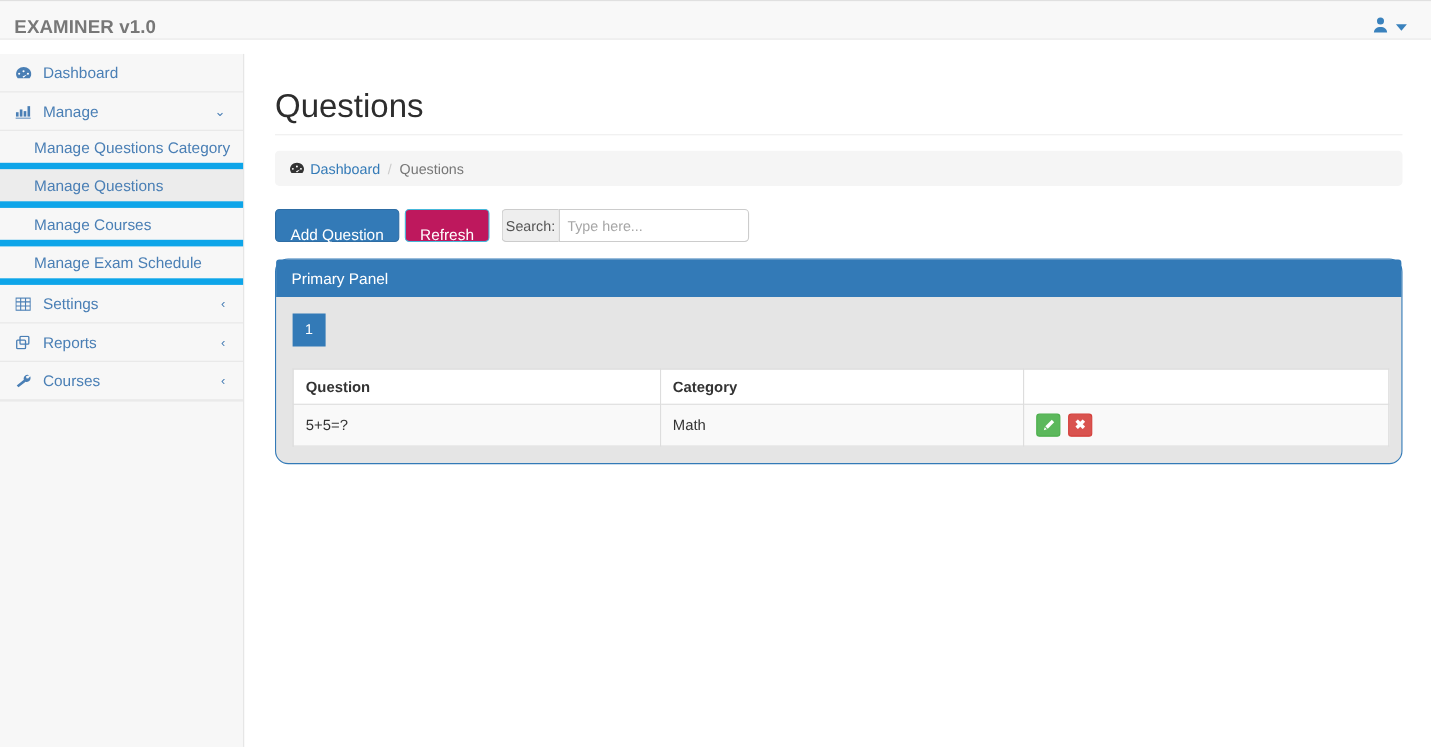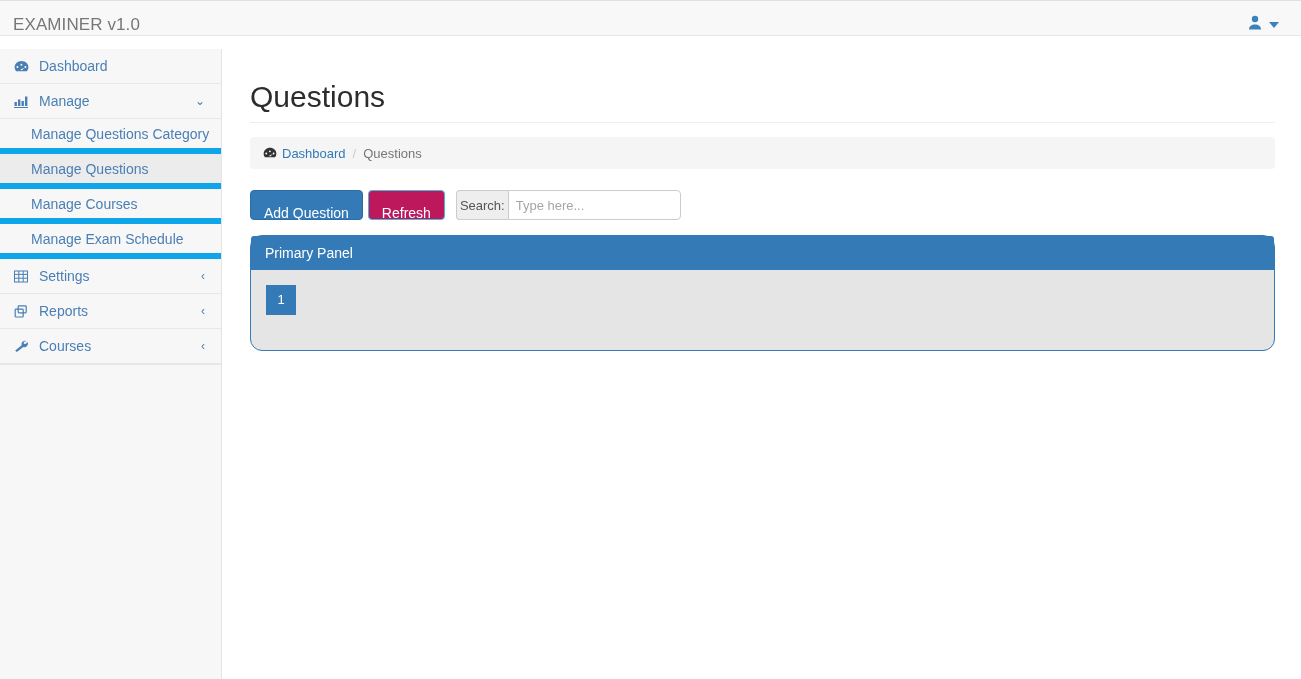--- a/index.html
+++ b/index.html
@@ -12,20 +12,21 @@
     -webkit-font-smoothing: antialiased;
   }
 
   
   .topbar {
     position: absolute; top: 0; left: 0;
     width: 1301px; height: 36px;
     background: #f8f8f8;
     border-top: 1px solid #e0e0e0;
     border-bottom: 1px solid #e7e7e7;
+    font-weight: bold;
   }
   .brand {
     position: absolute; left: 13px; top: 13px;
     font-size: 17px; color: #777777;
     letter-spacing: .1px;
     line-height: 22px;
   }
   .topbar-right {
     position: absolute; right: 22px; top: 14px;
     display: flex; align-items: center; gap: 7px;
@@ -340,16 +341,40 @@
   </div>
 
   <div class="panel">
     <div class="panel-heading">Primary Panel</div>
     <div class="panel-body">
 
       <div>
         <span class="pager">1</span>
       </div>
 
+      <table class="grid">
+        <thead>
+          <tr>
+            <th class="col-question">Question</th>
+            <th class="col-category">Category</th>
+            <th class="col-actions"></th>
+          </tr>
+        </thead>
+        <tbody>
+          <tr>
+            <td>5+5=?</td>
+            <td>Math</td>
+            <td class="actions">
+              <span class="icon-btn btn-edit">
+                <svg width="11" height="11" viewBox="0 0 12 12" style="vertical-align:-1px">
+                  <path d="M8.9 0.7l2.4 2.4-6.4 6.4-2.4-2.4z" fill="#ffffff"></path>
+                  <path d="M1.9 8.0l2.1 2.1-3 0.9z" fill="#ffffff"></path>
+                </svg>
+              </span>
+              <span class="icon-btn btn-delete">✖</span>
+            </td>
+          </tr>
+        </tbody>
+      </table>
 
     </div>
   </div>
 </div>
 
 </body></html>

